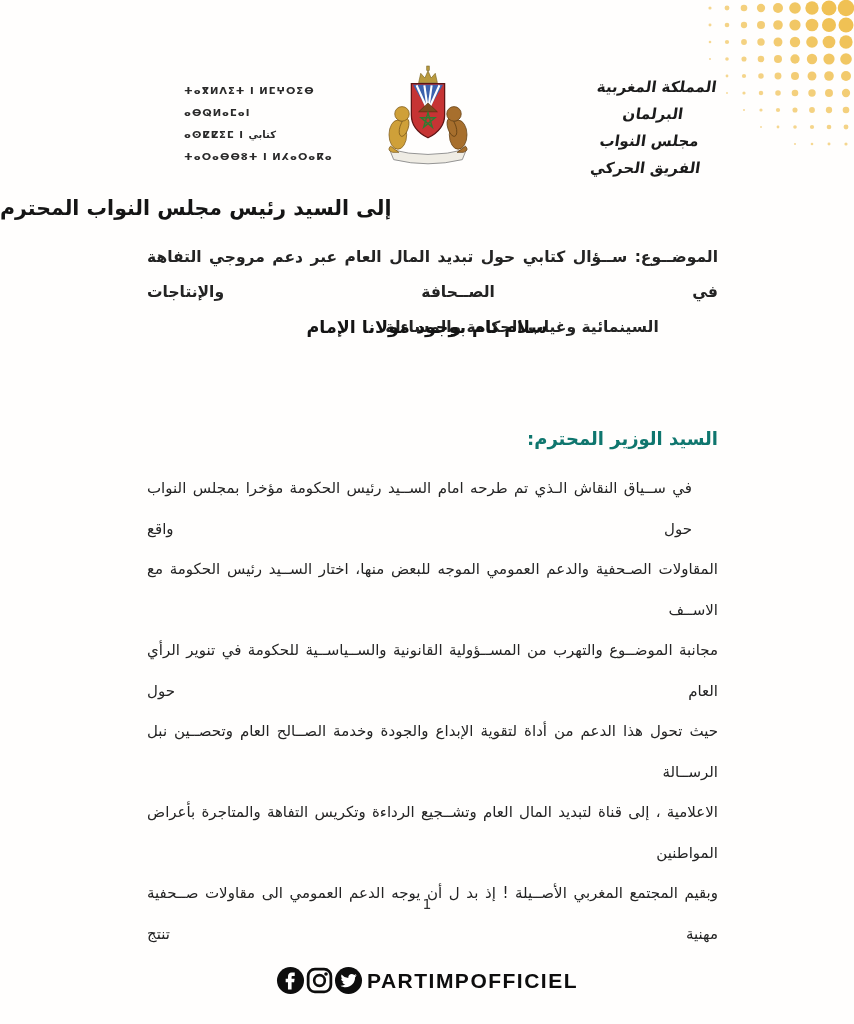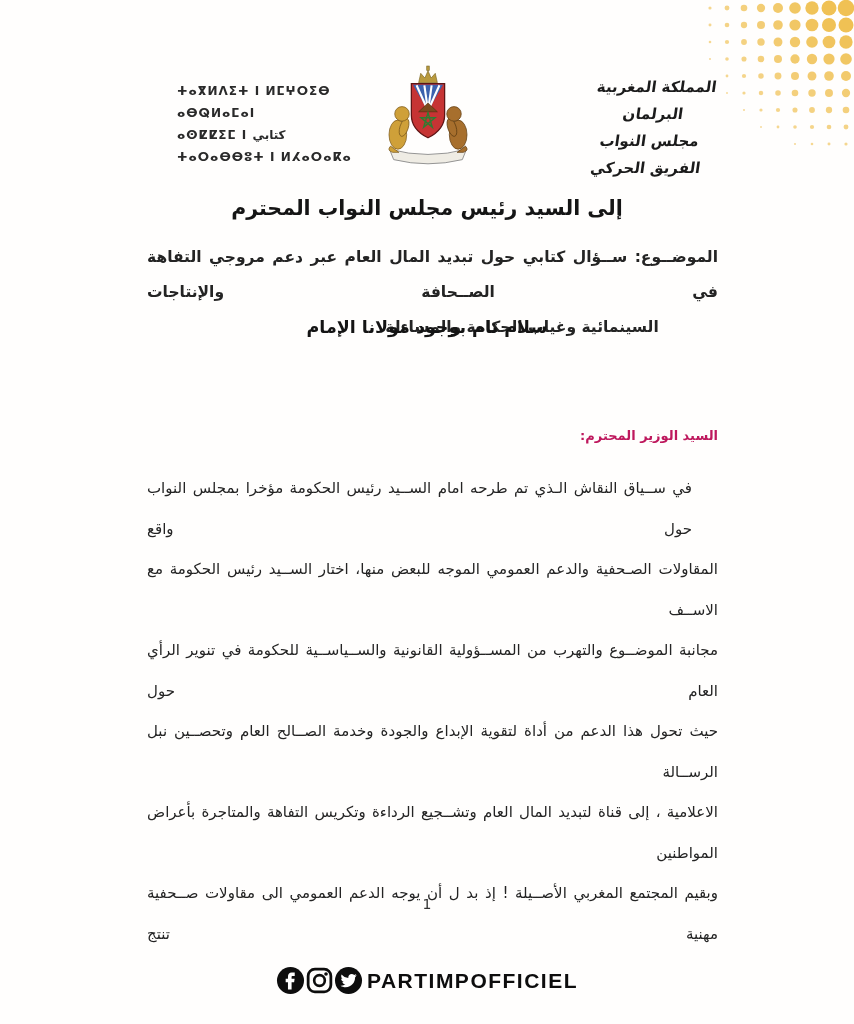--- a/index.html
+++ b/index.html
@@ -7,43 +7,43 @@
     width:854px;height:1024px;background:#ffffff;overflow:hidden;
     font-family:"DejaVu Sans",sans-serif;color:#1f1f1f;position:relative;
   }
   .page{position:absolute;inset:0;background:#fffefd;}
 
   
   .dots{position:absolute;top:0;right:0;width:240px;height:220px;pointer-events:none;}
 
   
   .tifinagh{
-    position:absolute;left:177px;top:80px;width:180px;
-    font-size:12px;font-weight:bold;letter-spacing:1px;line-height:22px;
+    position:absolute;left:184px;top:80px;width:180px;
+    font-size:10px;font-weight:bold;letter-spacing:1px;line-height:22px;
     color:#2a2a2a;direction:ltr;text-align:left;
   }
   .emblem{position:absolute;left:376px;top:64px;width:104px;height:106px;}
   .hdr-ar{
     position:absolute;right:128px;top:74px;width:150px;
     direction:rtl;text-align:center;font-weight:bold;font-size:15px;line-height:27px;
     transform:skewX(-8deg);color:#1b1b1b;
   }
 
   
   .title{
-    position:absolute;left:0;right:0;top:196px;text-align:center;direction:rtl;
+    position:absolute;left:0;right:0;top:196px;text-align:left;direction:rtl;
     font-size:20.5px;font-weight:bold;color:#151515;
   }
   .block{position:absolute;left:136px;right:136px;direction:rtl;color:#242424;}
   .subject{top:240px;font-size:15.5px;line-height:35px;font-weight:bold;}
   .subject .l2{text-align:center;margin-left:190px;font-weight:bold;}
   .salutation{top:317px;text-align:center;font-size:17.5px;font-weight:bold;color:#141414;}
   .intro{top:354px;font-size:15px;line-height:39px;}
   .intro .l2{text-align:right;padding-right:60px;}
-  .addressee{top:428px;text-align:right;font-size:13px;font-weight:bold;color:#be185d;}
+  .addressee{top:428px;text-align:right;font-size:18px;font-weight:bold;color:#0f766e;}
   .body-par{top:468px;font-size:15px;line-height:40.5px;}
   .jline{text-align:justify;text-align-last:justify;margin-left:11px;}
   .indent1{padding-right:26px;}
   .pagenum{position:absolute;left:0;right:0;top:896px;text-align:center;font-size:14px;color:#333;}
 
   
   .footer{
     position:absolute;left:0;right:0;top:966px;display:flex;align-items:center;justify-content:center;
   }
   .footer .sicon{width:29px;height:29px;display:block;}

